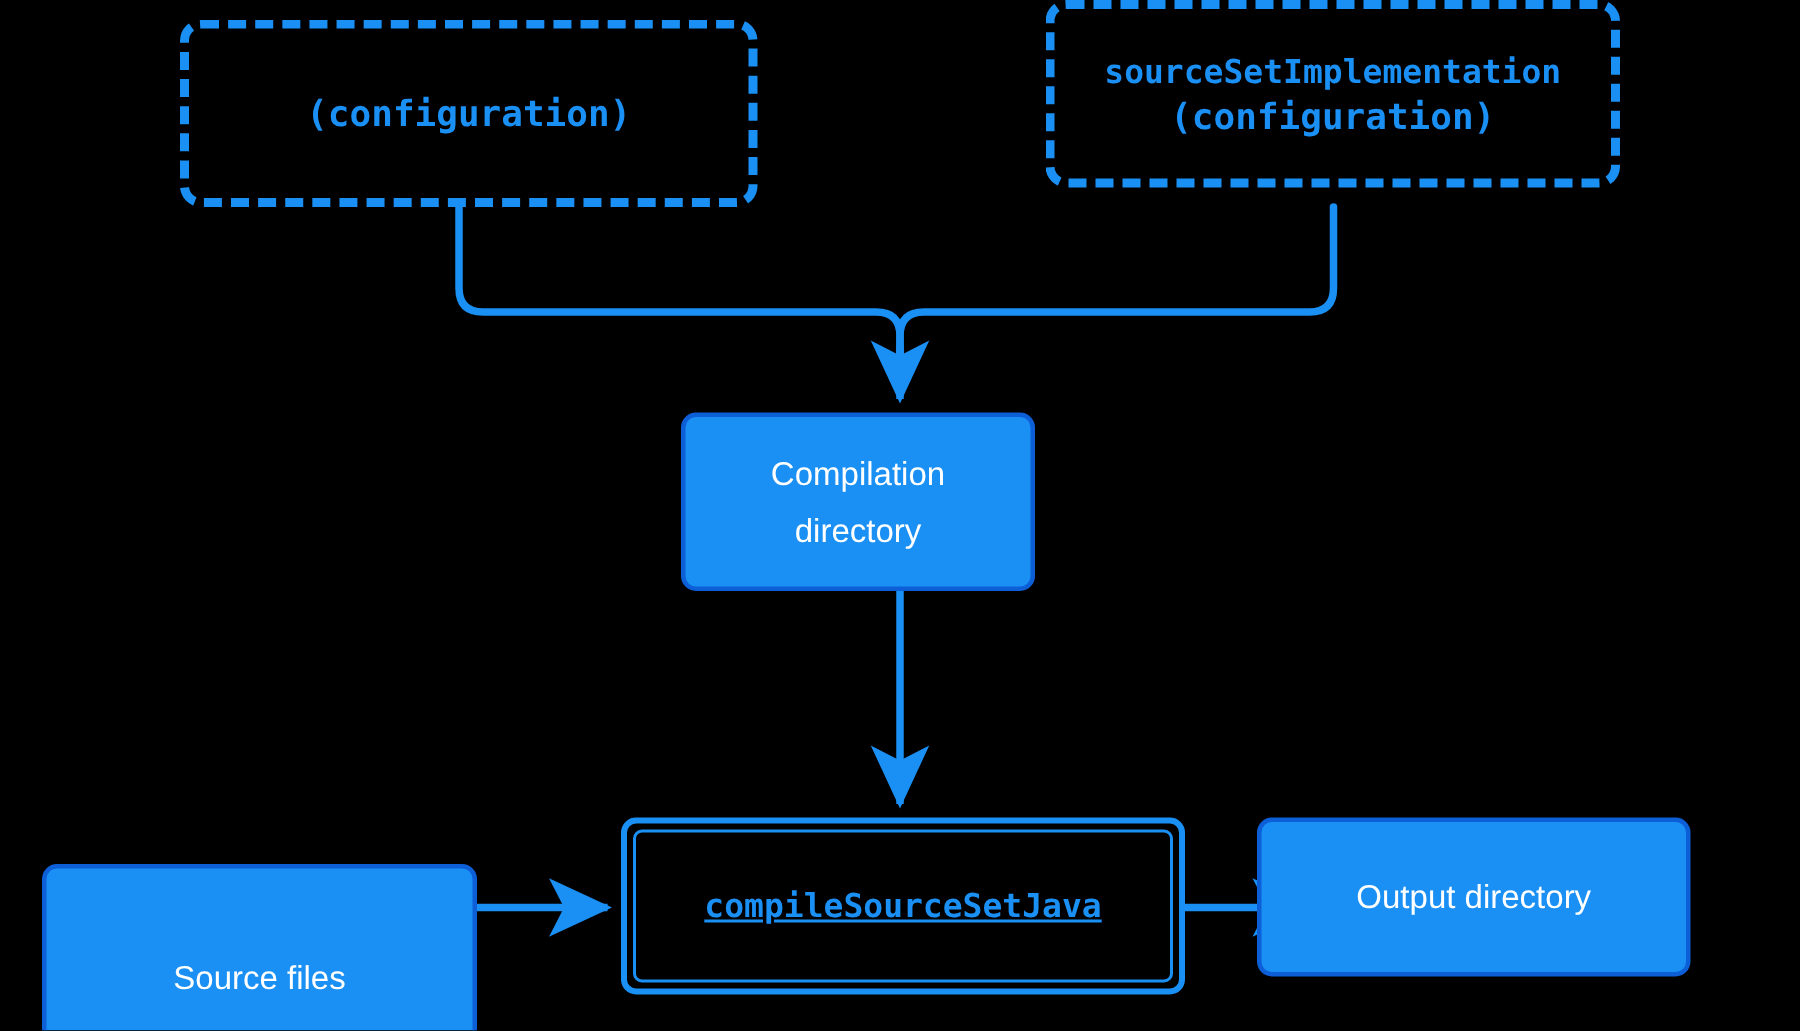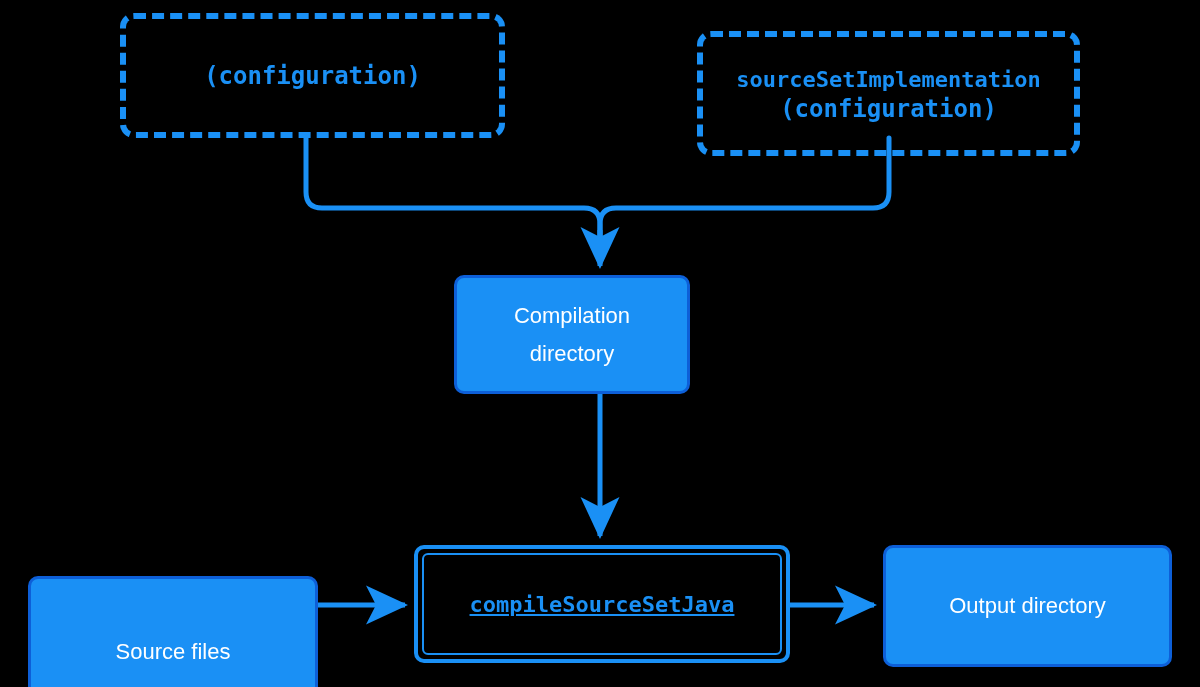--- a/index.html
+++ b/index.html
@@ -103,36 +103,36 @@
 
     <path d="M 318,605 L 405,605" fill="none" stroke="#1a90f5" stroke-width="5" marker-end="url(#arrowhead)"></path>
 
     <path d="M 790,605 L 874,605" fill="none" stroke="#1a90f5" stroke-width="5" marker-end="url(#arrowhead)"></path>
   </svg>
 
   <div class="node dashed" style="left:120px; top:13px; width:385px; height:125px;">
     <div class="line2">(configuration)</div>
   </div>
 
-  <div class="node dashed" style="left:697px; top:31px; width:383px; height:125px;align-items:center;">
+  <div class="node dashed" style="left:697px; top:0; width:383px; height:125px;align-items:center;">
     <div class="line1">sourceSetImplementation</div>
     <div class="line2">(configuration)</div>
   </div>
 
   <div class="node filled" style="left:454px; top:275px; width:236px; height:119px;">
     <div class="l">Compilation</div>
     <div class="l">directory</div>
   </div>
 
   <div class="node filled" style="left:28px; top:576px; width:290px; height:152px;">
     <div class="l">Source files</div>
   </div>
 
   <div class="node outline" style="left:414px; top:545px; width:376px; height:118px;text-decoration:underline;">
     <span class="inner"></span>
     <div>compileSourceSetJava</div>
   </div>
 
-  <div class="node filled" style="left:883px; top:545px; width:289px; height:122px;">
+  <div class="node filled" style="left:838px; top:545px; width:289px; height:106px;">
     <div class="l">Output directory</div>
   </div>
 
 </div>
 
 </body></html>

